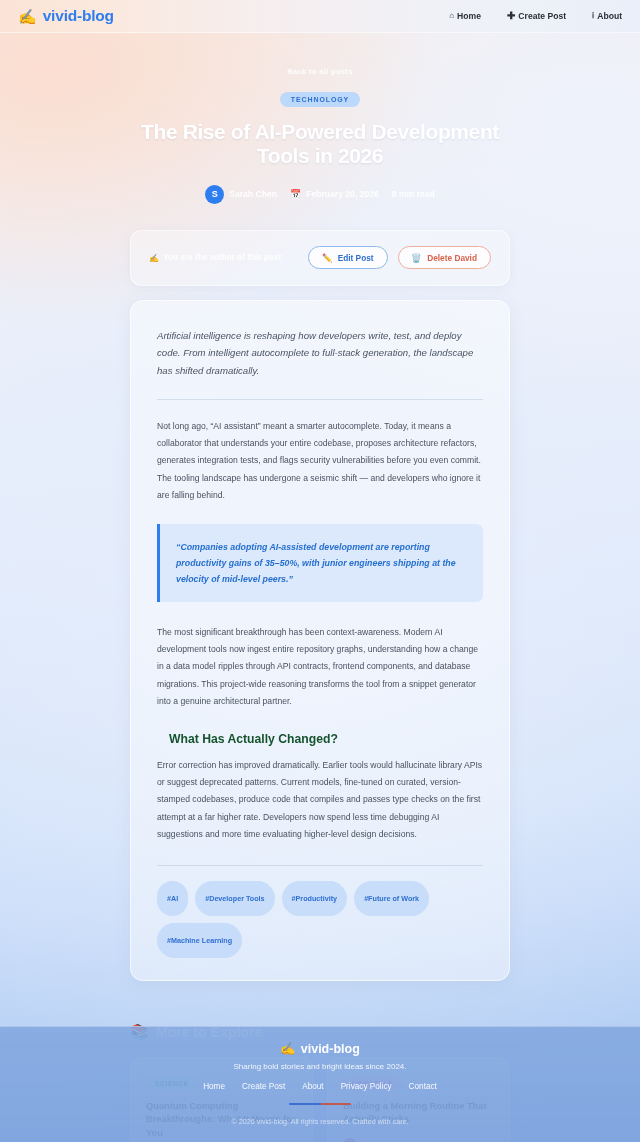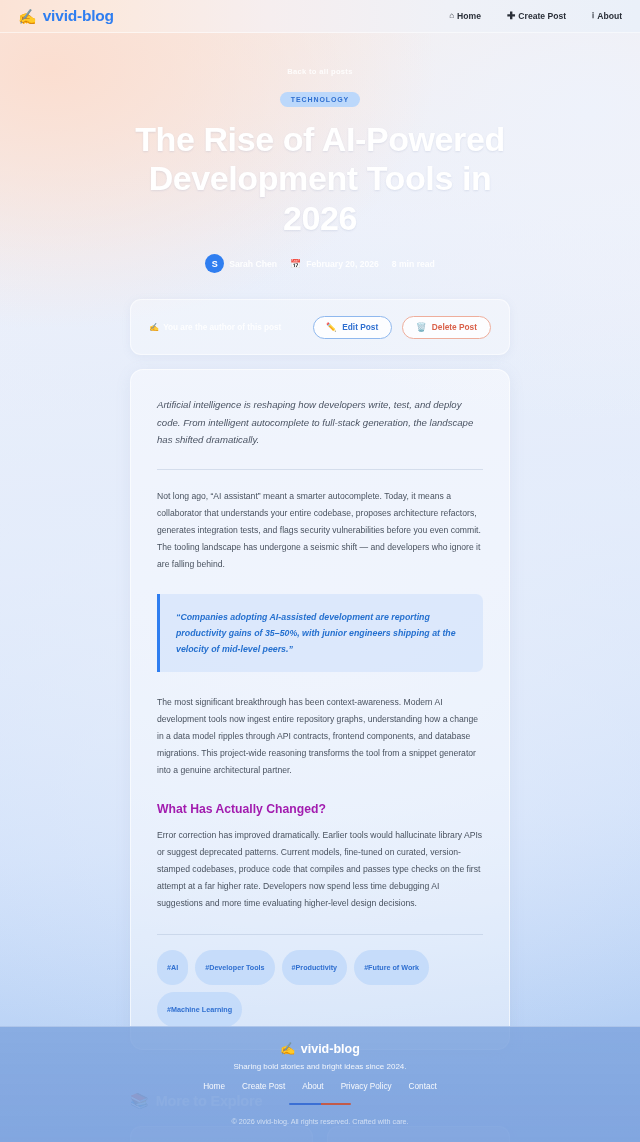--- a/index.html
+++ b/index.html
@@ -73,21 +73,21 @@
     border-radius: 20px;
     background: #bcd8fb;
     color: #2f6fd0;
     font-size: 7px;
     font-weight: bold;
     letter-spacing: 0.9px;
   }
   .post-title {
     margin: 13px auto 0;
     max-width: 400px;
-    font-size: 34px;
+    font-size: 21px;
     font-weight: bold;
     line-height: 1.16;
     color: #ffffff;
     letter-spacing: -0.4px;
     text-shadow: 0 1px 2px rgba(120,140,180,0.18);
   }
   .post-meta {
     margin-top: 16px;
     display: flex;
     align-items: center;
@@ -179,22 +179,22 @@
   .pull-quote p {
     font-size: 8.8px;
     font-style: italic;
     font-weight: bold;
     line-height: 1.82;
     color: #2570cf;
   }
   .section-heading {
     font-size: 12.2px;
     font-weight: bold;
-    color: #a21caf;
-    margin: 22px 0 11px;
+    color: #14532d;
+    margin: 22px 12px 11px;
   }
   .tags-divider {
     height: 1px;
     background: rgba(150,170,200,0.30);
     margin: 22px 0 15px;
   }
   .tag-list { display: flex; flex-wrap: wrap; gap: 7px; }
   .tag {
     padding: 13px 10px;
     border-radius: 20px;
@@ -356,21 +356,21 @@
     <span>✍️</span>
     <span>You are the author of this post</span>
   </div>
   <div class="action-buttons">
     <button class="btn btn-edit">
       <span class="btn-ico">✏️</span>
       <span>Edit Post</span>
     </button>
     <button class="btn btn-delete">
       <span class="btn-ico">🗑️</span>
-      <span>Delete Post</span>
+      <span>Delete David</span>
     </button>
   </div>
 </div>
 
 <article class="article-card">
   <p class="lede">Artificial intelligence is reshaping how developers write, test, and deploy code. From intelligent autocomplete to full-stack generation, the landscape has shifted dramatically.</p>
   <div class="divider"></div>
   <p class="body-p">Not long ago, “AI assistant” meant a smarter autocomplete. Today, it means a collaborator that understands your entire codebase, proposes architecture refactors, generates integration tests, and flags security vulnerabilities before you even commit. The tooling landscape has undergone a seismic shift — and developers who ignore it are falling behind.</p>
   <blockquote class="pull-quote">
     <p>“Companies adopting AI-assisted development are reporting productivity gains of 35–50%, with junior engineers shipping at the velocity of mid-level peers.”</p>

